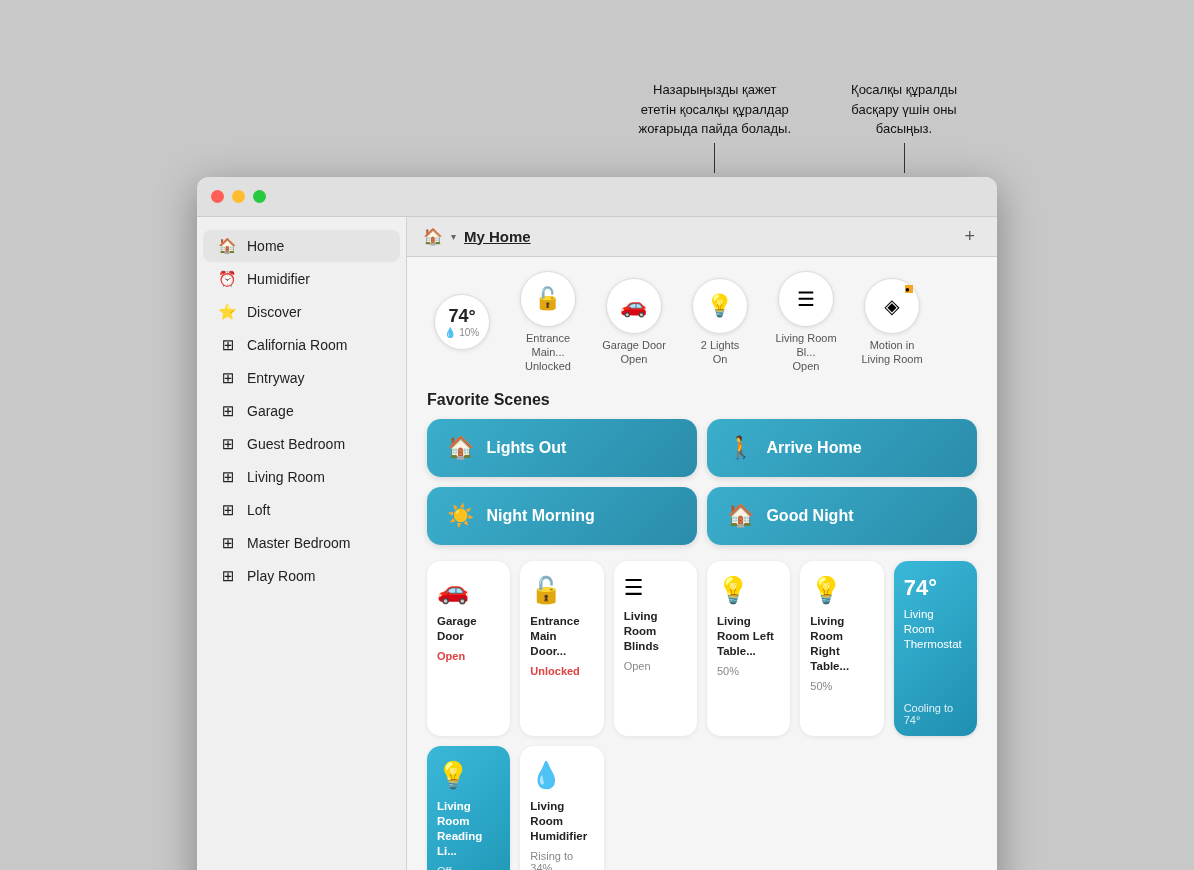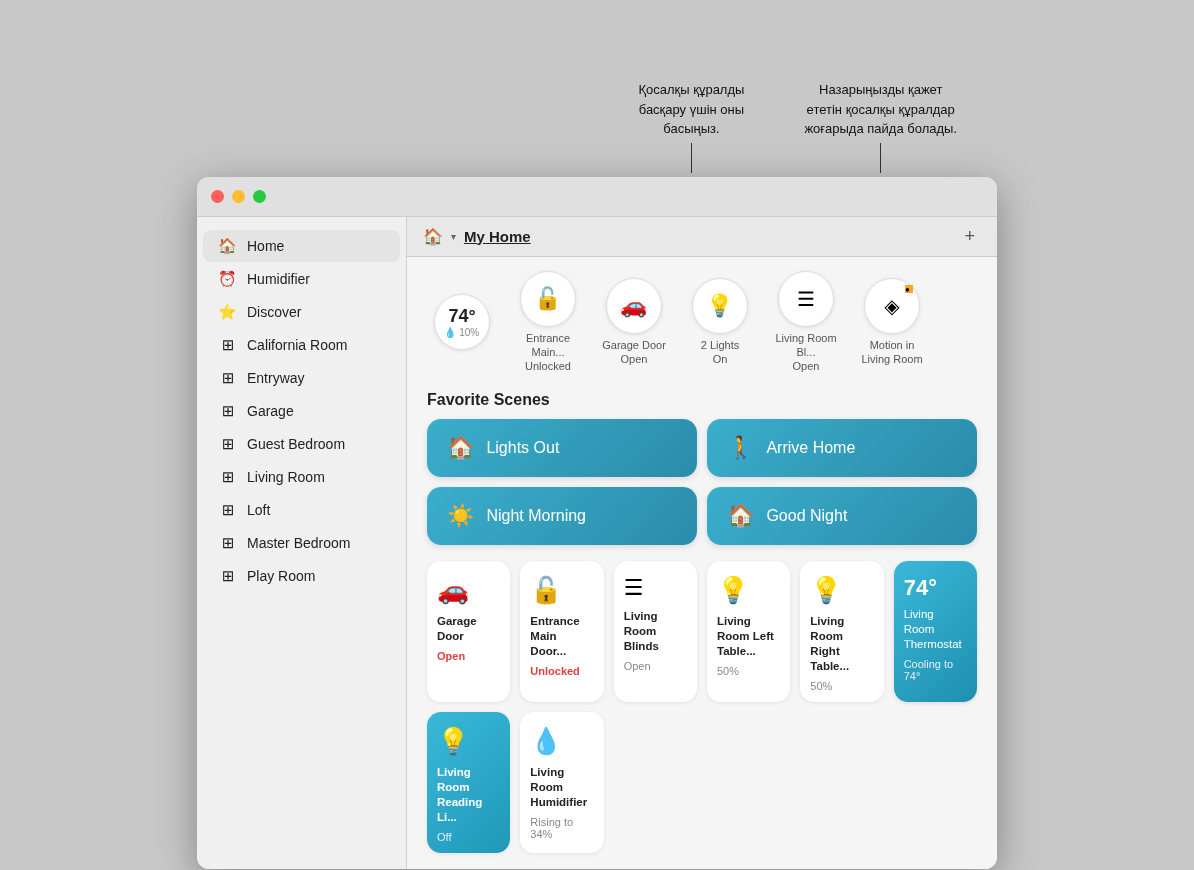--- a/index.html
+++ b/index.html
@@ -179,21 +179,21 @@
       padding: 16px 20px;
       display: flex;
       align-items: center;
       gap: 12px;
       cursor: pointer;
       box-shadow: 0 2px 6px rgba(0,0,0,0.12);
     }
     .scene-btn-icon { font-size: 22px; }
     .scene-btn-label {
       font-size: 16px;
-      font-weight: 400;
+      font-weight: 700;
       color: white;
     }
     
     .accessories-grid {
       display: grid;
       grid-template-columns: repeat(6, 1fr);
       gap: 10px;
       padding: 4px 20px 10px;
     }
     .acc-card {
@@ -249,20 +249,21 @@
     }
     .thermo-name {
       font-size: 11.5px;
       font-weight: 400;
       color: white;
       line-height: 1.3;
     }
     .thermo-status {
       font-size: 11px;
       color: rgba(255,255,255,0.85);
+      margin-top: 44px;
     }
     
     .page-wrapper {
       position: relative;
       display: flex;
       flex-direction: column;
       align-items: center;
       width: 100%;
     }
     .ann-block {
@@ -292,29 +293,29 @@
     }
     .chevron { font-size: 10px; color: #666; }
   </style>
 </head>
 <body>
 
 <div class="page-wrapper">
 
   <div class="ann-row">
     <div class="ann-block">
+      <div class="ann-text" style="white-space:pre-line">Назарыңызды қажет
+ететін қосалқы құралдар
+жоғарыда пайда болады.</div>
+      <div class="ann-line"></div>
+    </div>
+    <div class="ann-block">
       <div class="ann-text" style="white-space:pre-line">Қосалқы құралды
 басқару үшін оны
 басыңыз.</div>
-      <div class="ann-line"></div>
-    </div>
-    <div class="ann-block">
-      <div class="ann-text" style="white-space:pre-line">Назарыңызды қажет
-ететін қосалқы құралдар
-жоғарыда пайда болады.</div>
       <div class="ann-line"></div>
     </div>
   </div>
 
   <div class="window">
 
     <div class="titlebar">
       <div class="traffic-btn close"></div>
       <div class="traffic-btn minimize"></div>
       <div class="traffic-btn maximize"></div>

